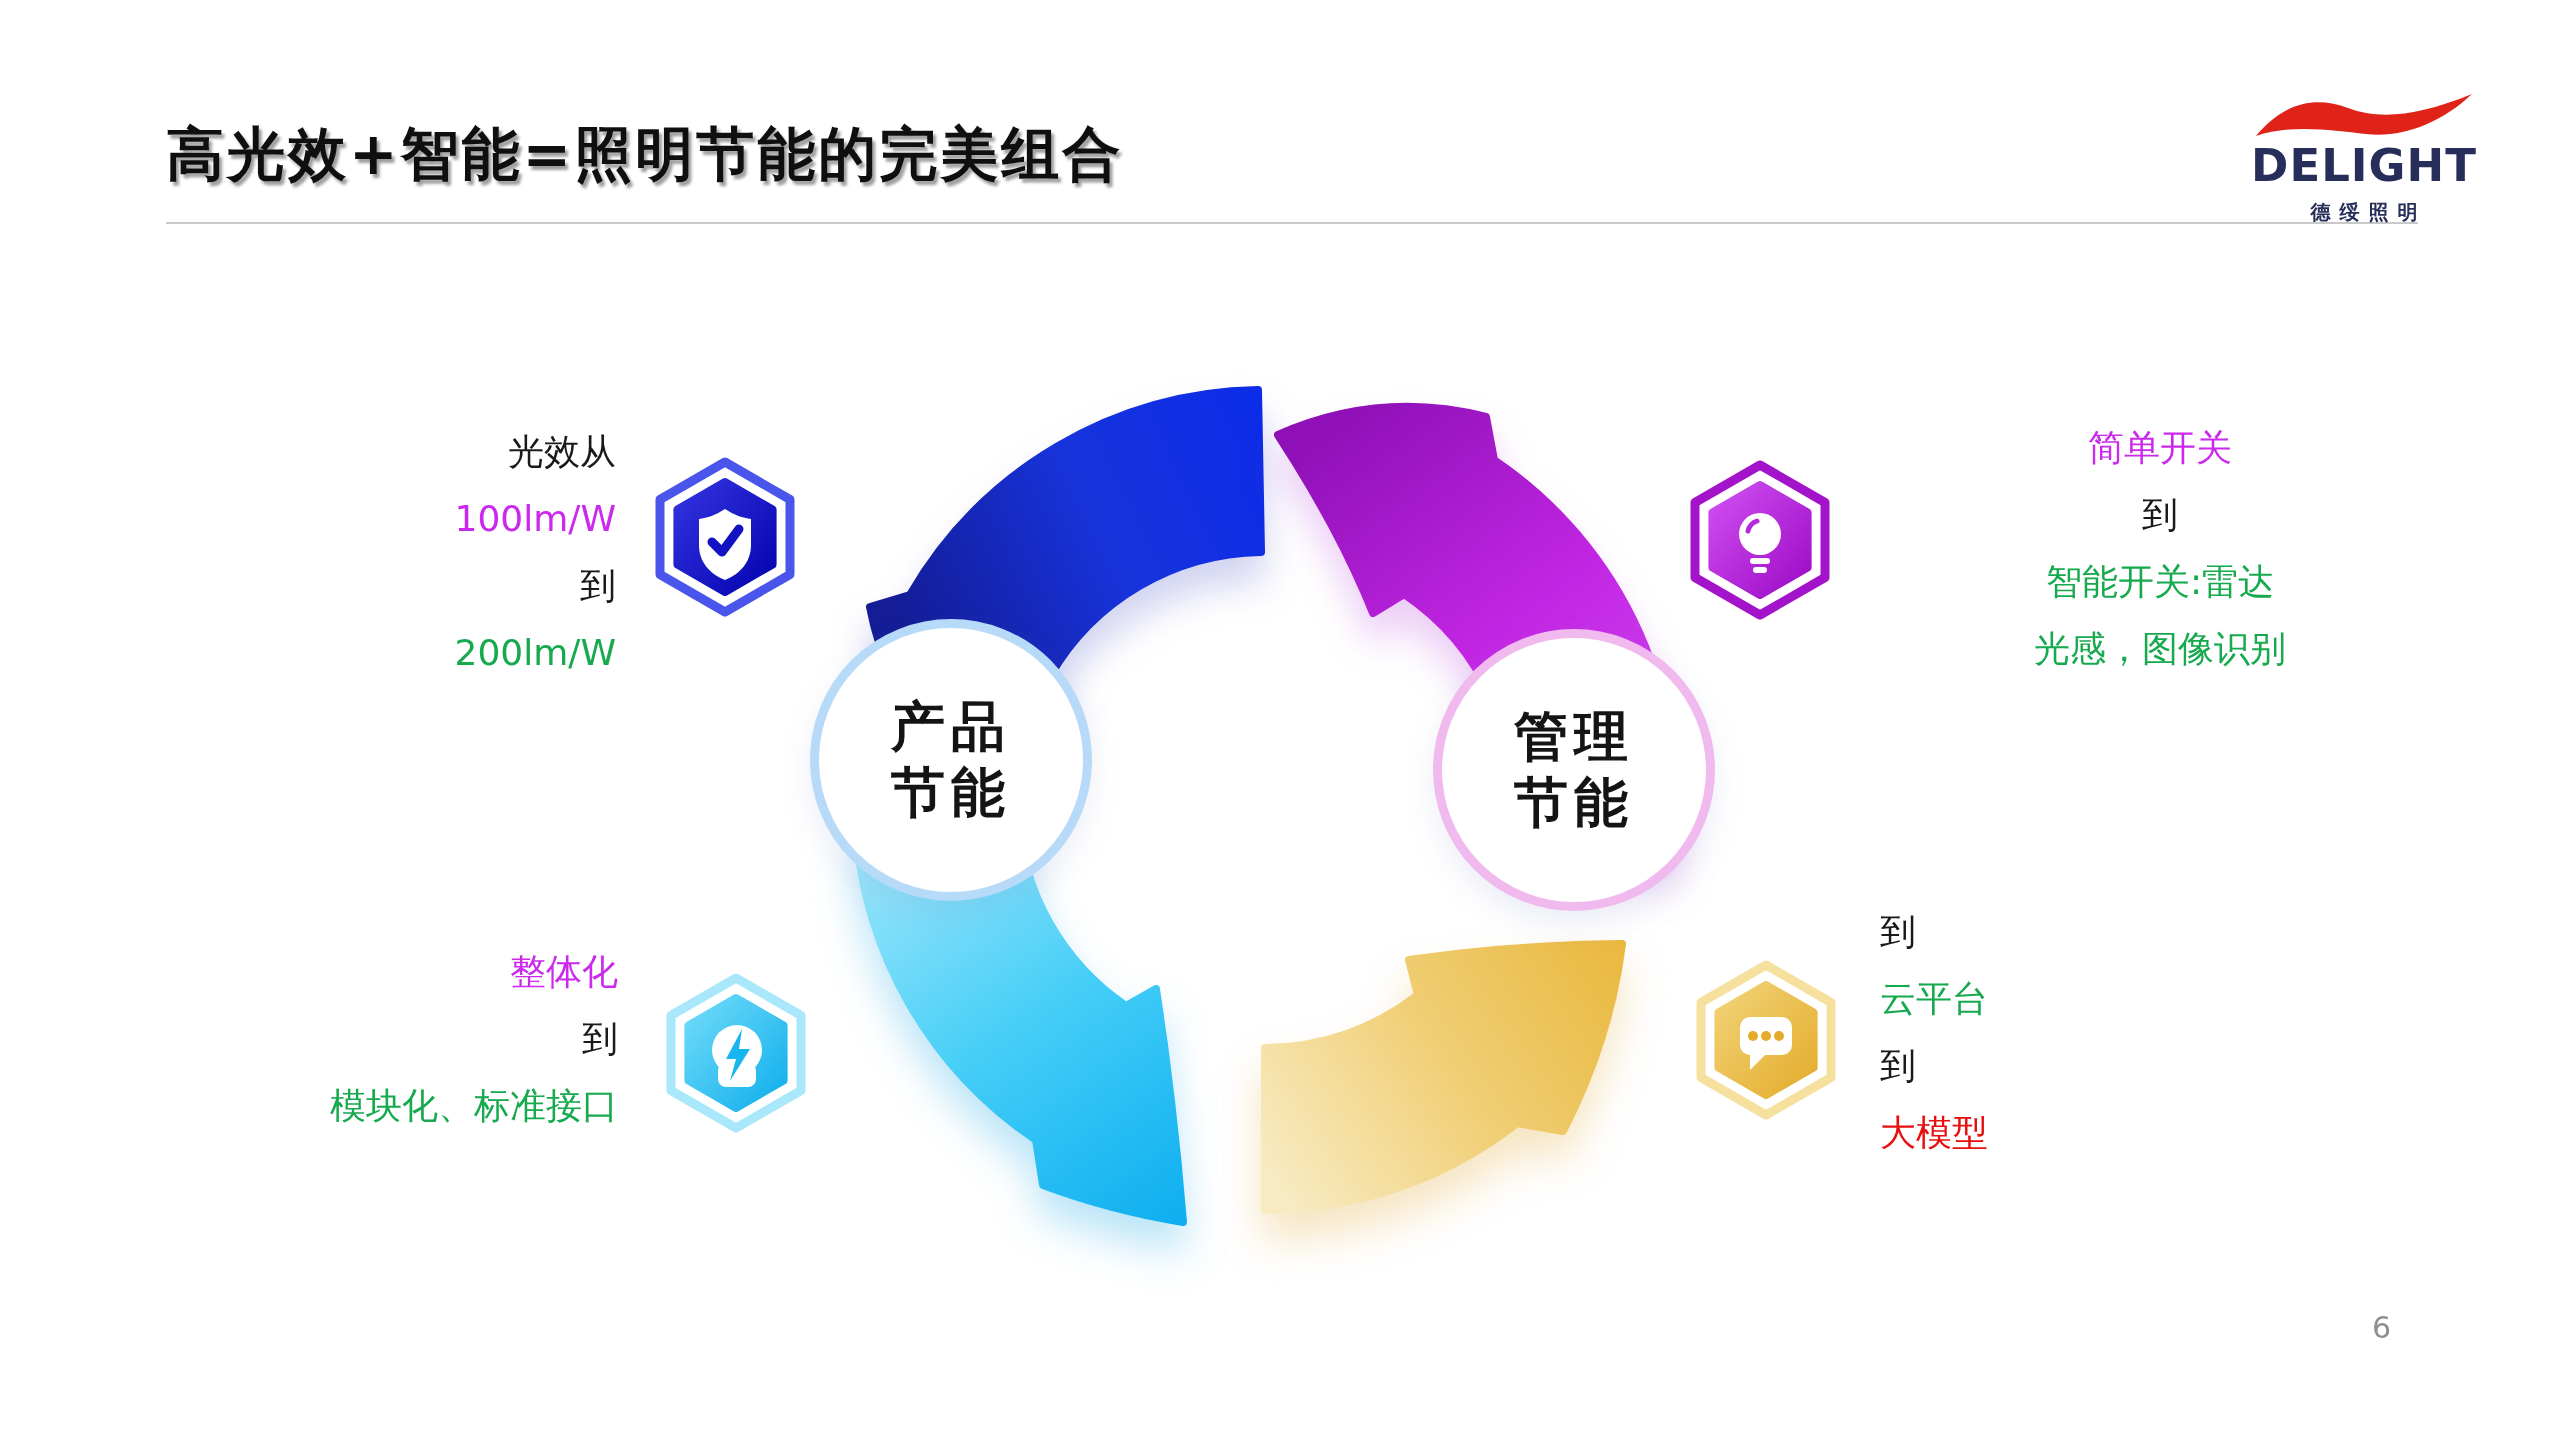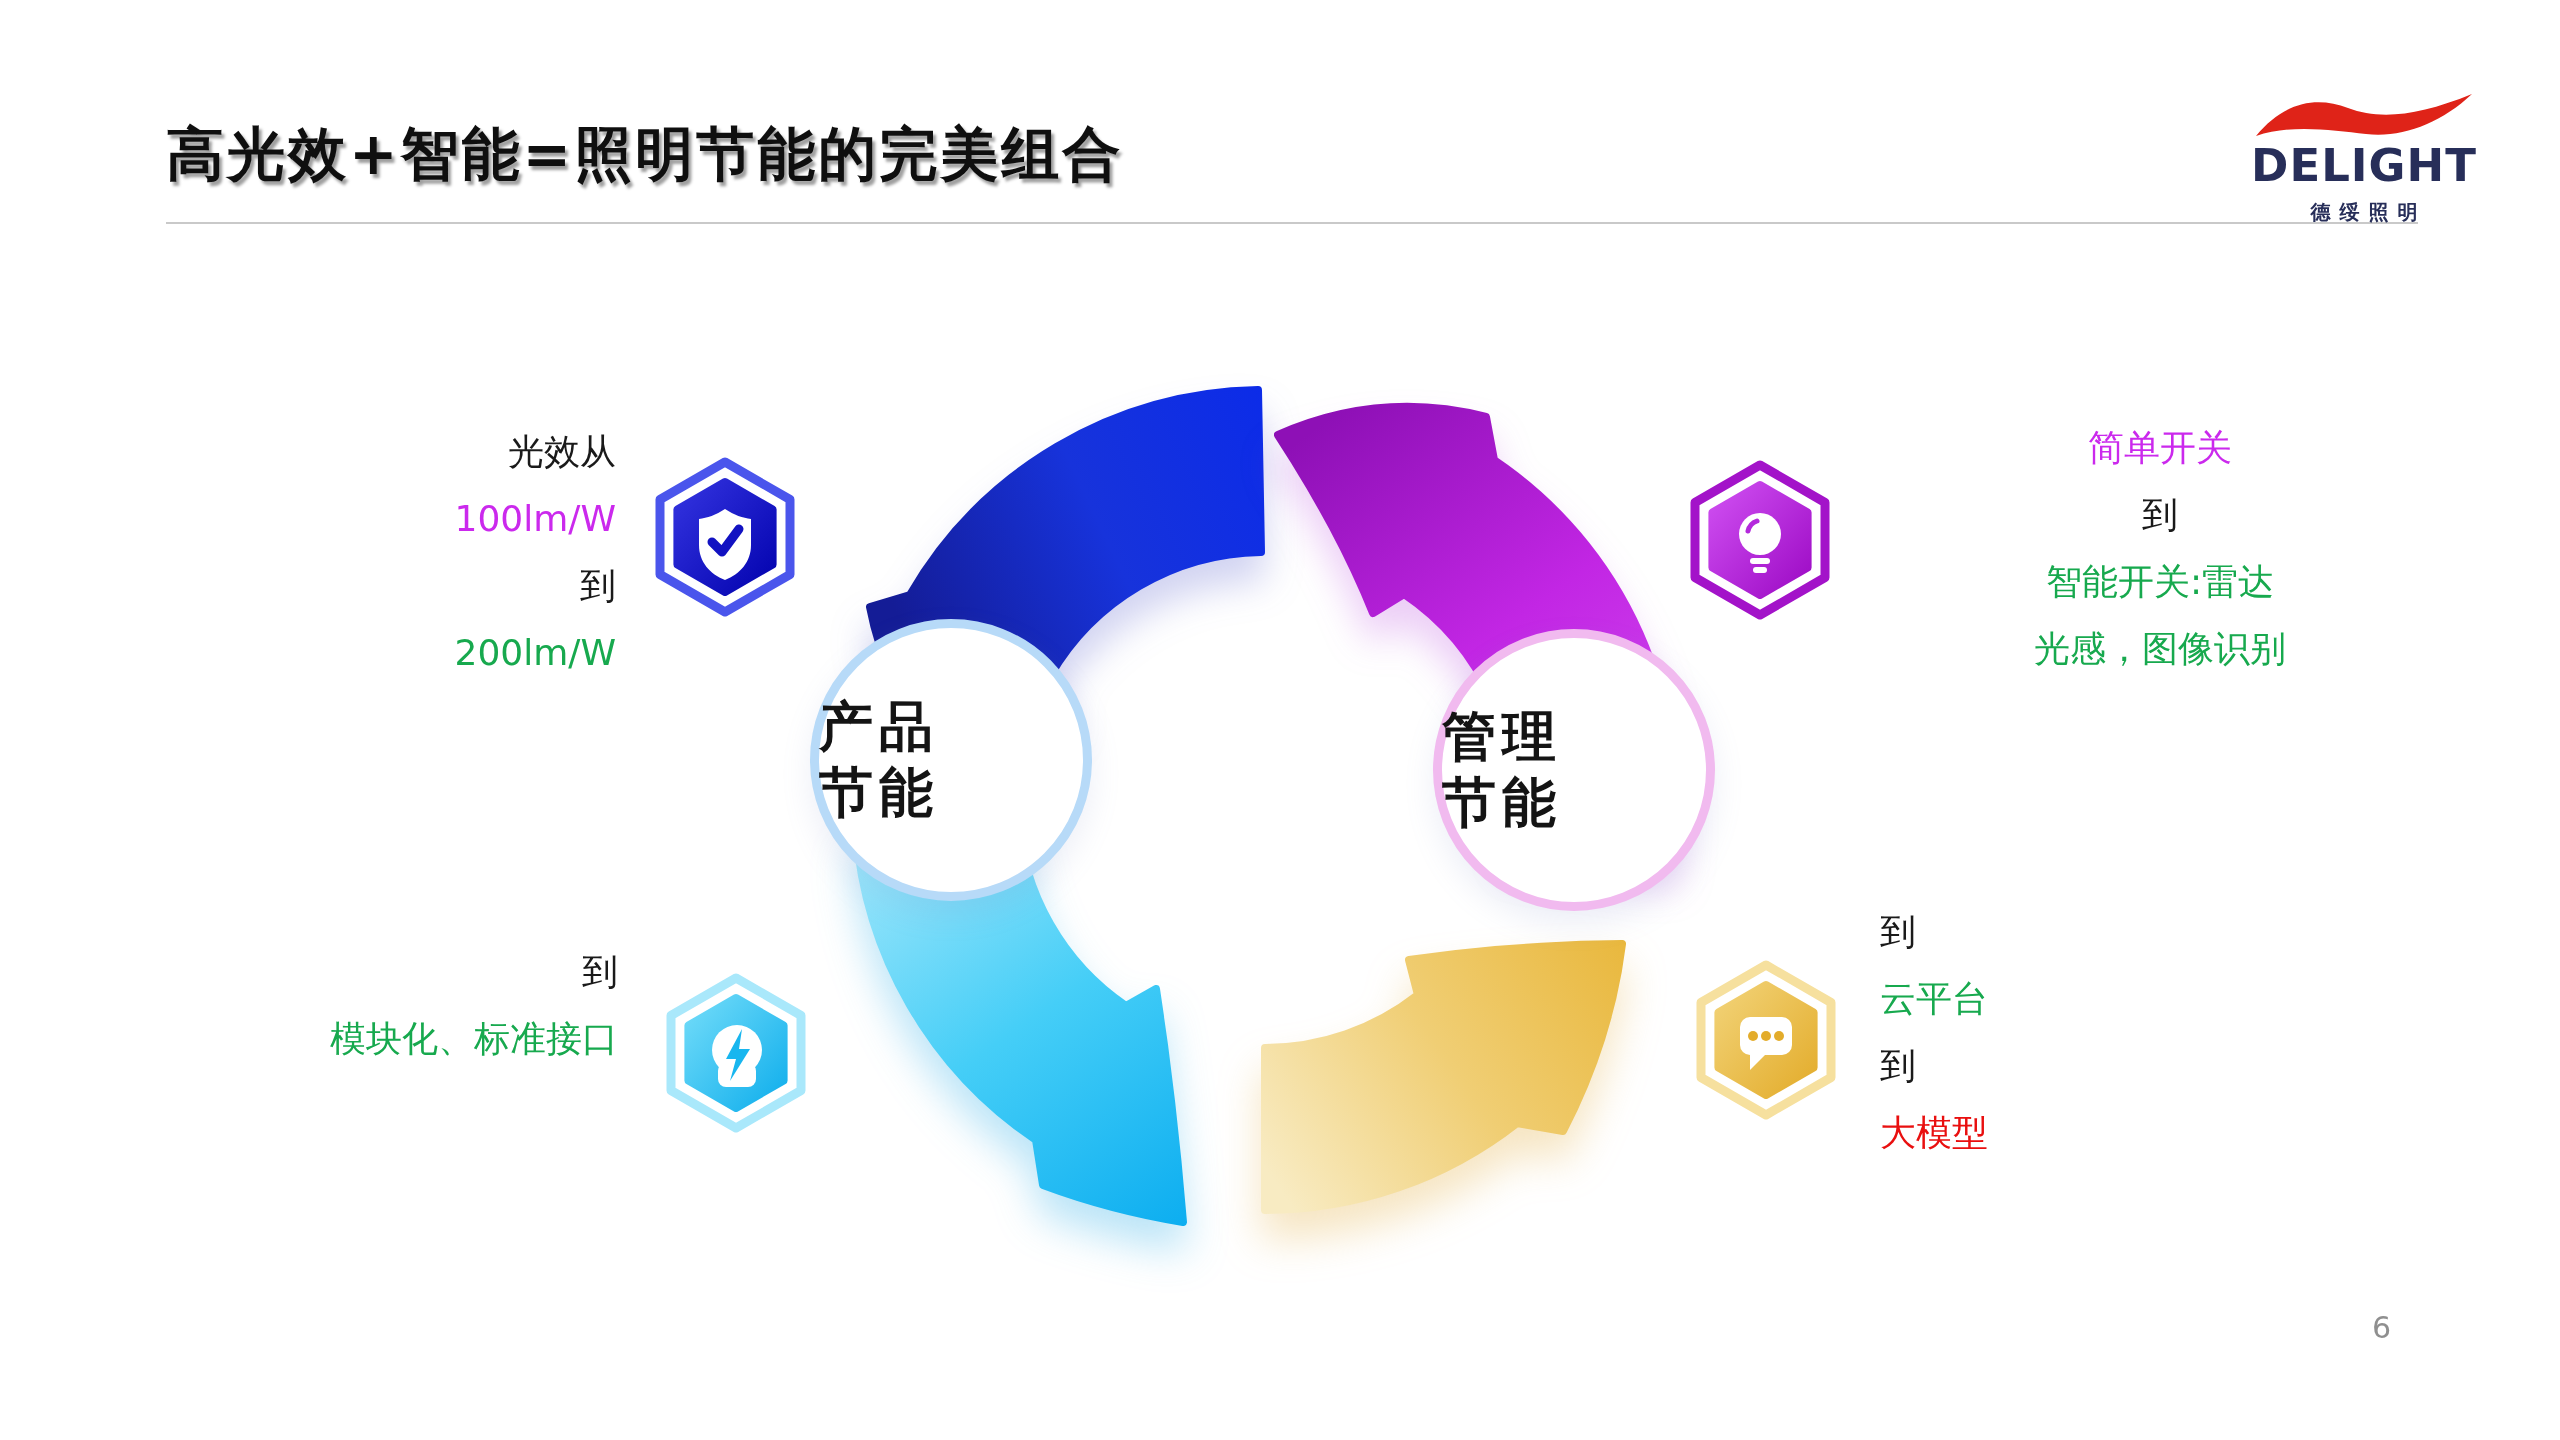--- a/index.html
+++ b/index.html
@@ -26,21 +26,21 @@
            color:#272e59;letter-spacing:1px;}
   .logo-cn{font-size:20px;font-weight:700;color:#272e59;letter-spacing:9px;
            padding-left:9px;margin-top:9px;}
 
   
   .ring{left:0;top:0;width:2560px;height:1440px;}
 
   
   .node{
     width:264px;height:264px;border-radius:50%;background:#ffffff;
-    display:flex;flex-direction:column;align-items:flex-start;justify-content:center;
+    display:flex;flex-direction:column;align-items:center;justify-content:center;
     font-size:54px;font-weight:700;color:#141414;letter-spacing:6px;line-height:66px;
     box-shadow:0 14px 30px rgba(130,140,200,0.14);
     text-align:center;
   }
   #node-left{left:810px;top:619px;border:9px solid #b7daf8;}
   #node-right{left:1433px;top:629px;border:9px solid #f1baef;}
 
   
   .hexicon{width:140px;height:160px;}
   #hex-shield{left:655px;top:457px;}
@@ -176,20 +176,21 @@
 </div>
 
 <div class="abs callout" id="co-tr">
   <div class="ln" style="color: rgb(203, 41, 237);">简单开关</div>
   <div class="ln" style="color: rgb(26, 26, 26);">到</div>
   <div class="ln" style="color: rgb(23, 169, 78);">智能开关:雷达</div>
   <div class="ln" style="color: rgb(23, 169, 78);">光感，图像识别</div>
 </div>
 
 <div class="abs callout" id="co-bl">
+  <div class="ln" style="color: rgb(203, 41, 237);">整体化</div>
   <div class="ln" style="color: rgb(26, 26, 26);">到</div>
   <div class="ln" style="color: rgb(23, 169, 78);">模块化、标准接口</div>
 </div>
 
 <div class="abs callout" id="co-br">
   <div class="ln" style="color: rgb(26, 26, 26);">到</div>
   <div class="ln" style="color: rgb(23, 169, 78);">云平台</div>
   <div class="ln" style="color: rgb(26, 26, 26);">到</div>
   <div class="ln" style="color: rgb(233, 15, 15);">大模型</div>
 </div>

